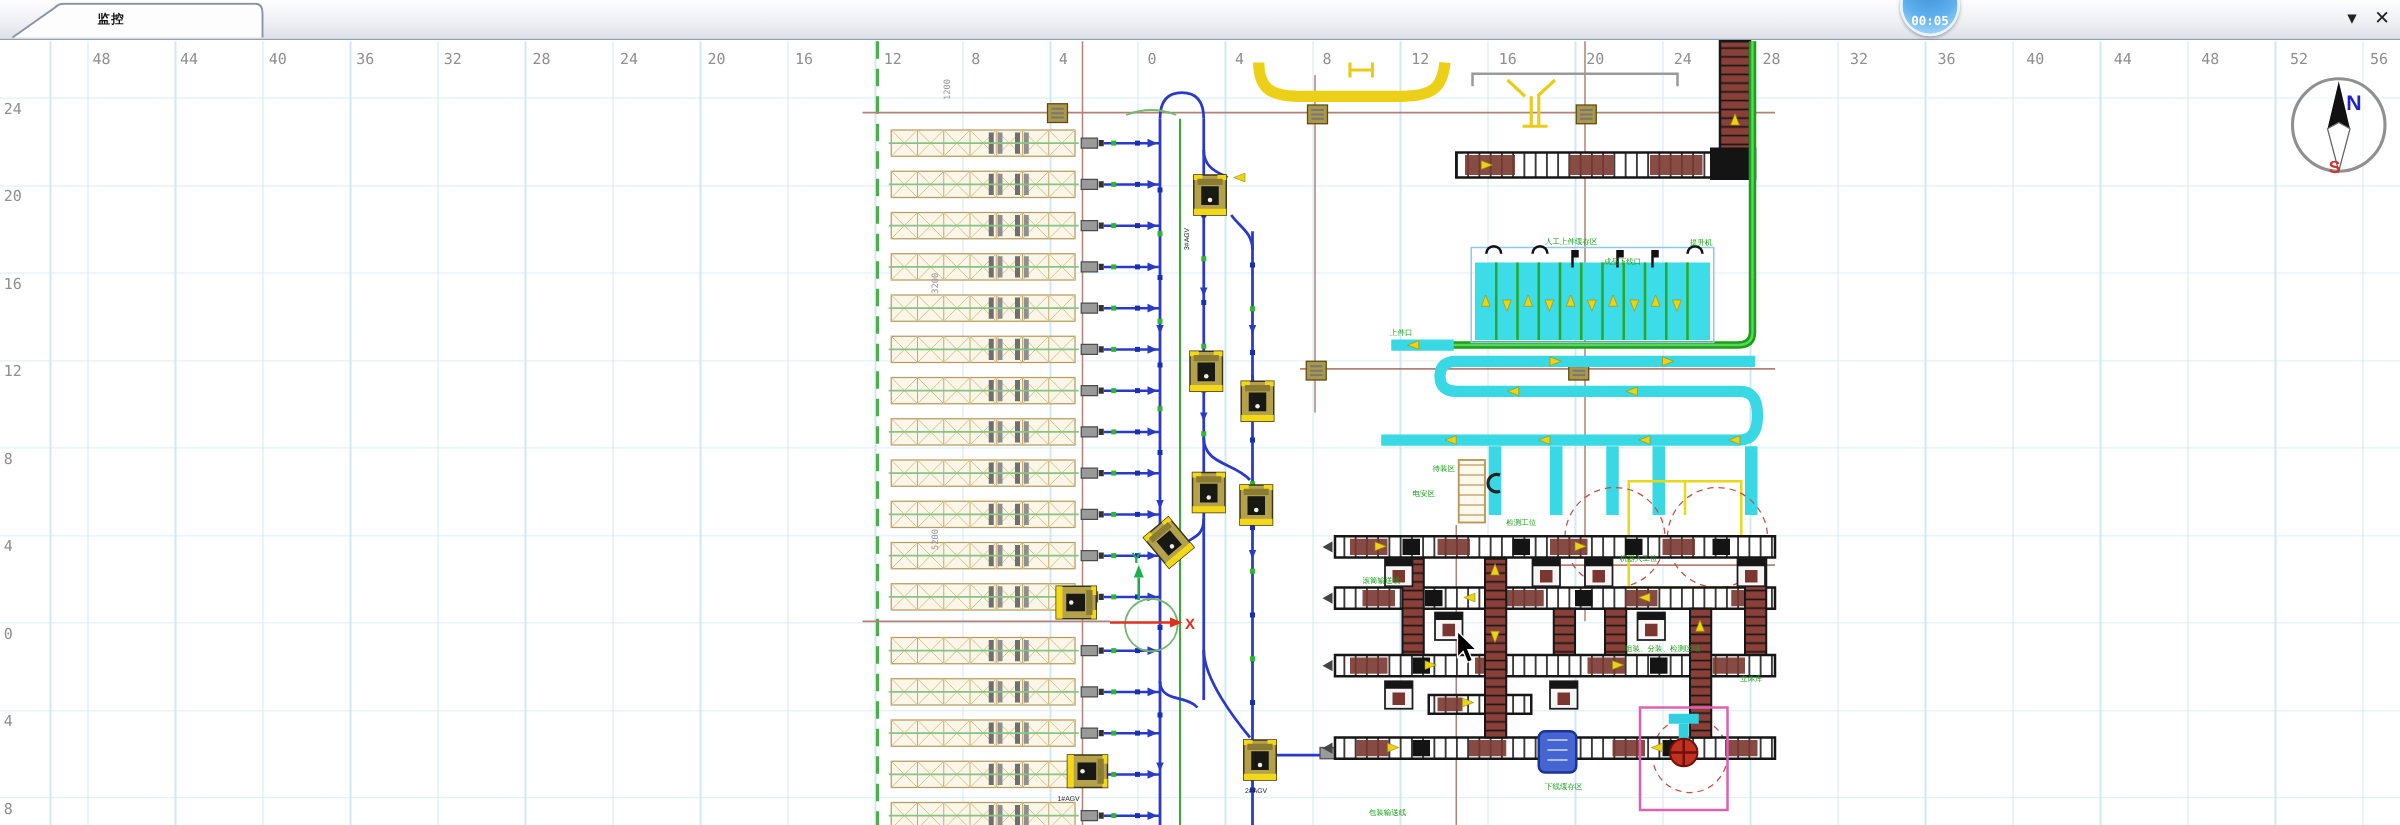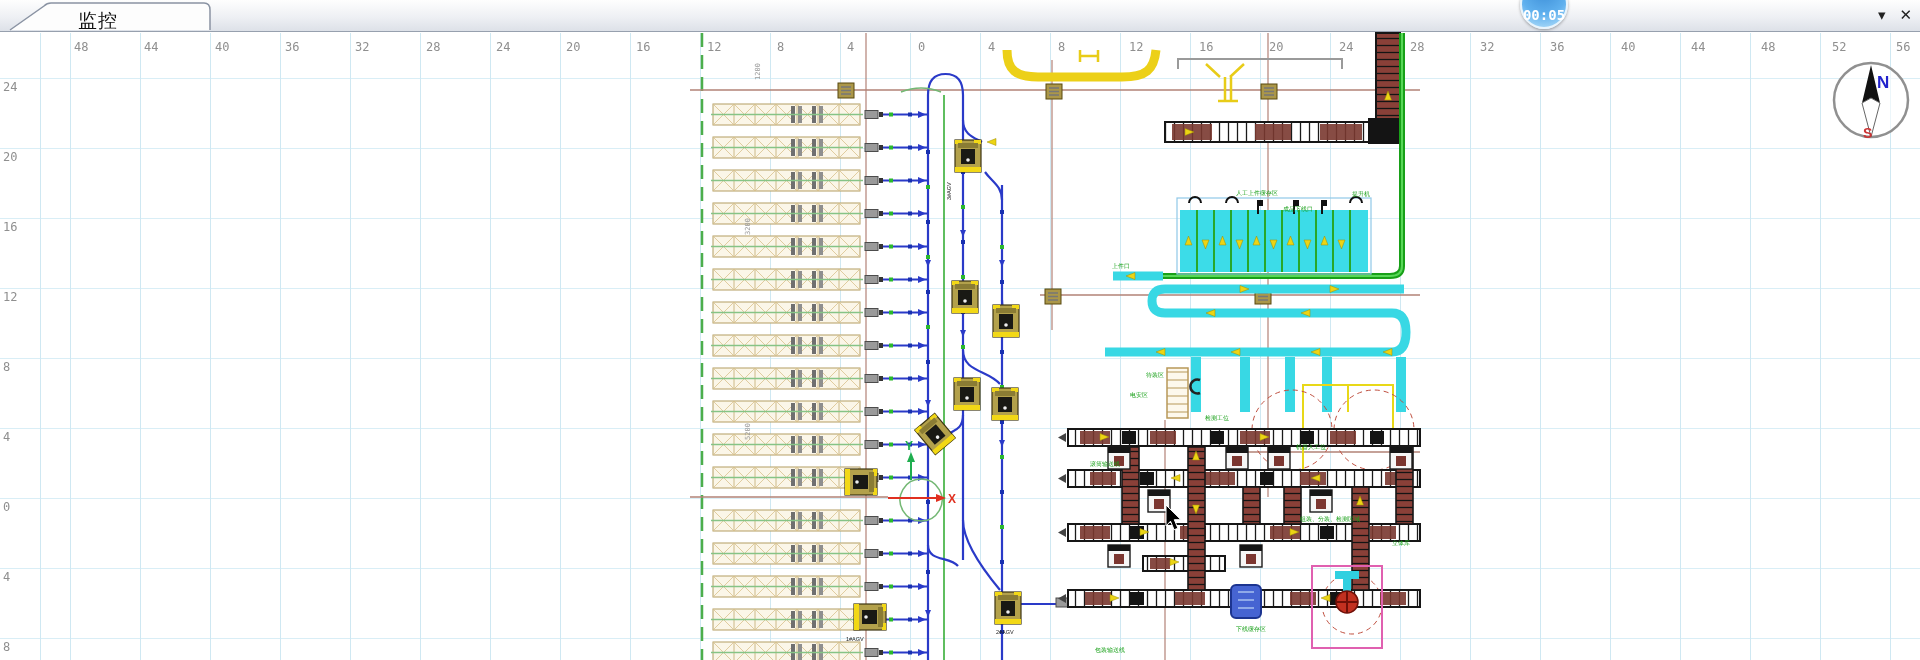--- a/index.html
+++ b/index.html
@@ -8,30 +8,30 @@
   .gridbg{position:absolute;left:0;top:33px;width:1920px;height:627px;
     background-image:
       repeating-linear-gradient(to right,#cfe8f2 0 1px,transparent 1px 70px),
       repeating-linear-gradient(to bottom,#d9eef6 0 1px,transparent 1px 70px);
     background-position:70px 0,0 45px;}
   svg.canvas{position:absolute;left:0;top:0;}
   .tabbar{position:absolute;left:0;top:0;width:1920px;height:31px;
     background:linear-gradient(#fefefe,#eef0f4 55%,#dde1e8);
     border-bottom:1px solid #97a0ae;}
   .tab{position:absolute;left:4px;top:2px;width:220px;height:29px;}
-  .tab-label{position:absolute;left:74px;top:6px;font-size:19px;font-weight:normal;color:#111;
+  .tab-label{position:absolute;left:74px;top:6px;font-size:10px;font-weight:bold;color:#111;
     letter-spacing:1px;}
   .winbtns{position:absolute;right:8px;top:5px;display:flex;gap:14px;align-items:center;
     color:#222;}
   .winbtn{cursor:default;font-size:15px;line-height:20px;}
   .badge{position:absolute;left:1520px;top:-20px;width:44px;height:45px;border-radius:50%;
     background:radial-gradient(circle at 50% 20%,#3d8fd8,#5fb0ee 55%,#b9e2fa);
     border:2px solid #e8f4fc;box-shadow:0 1px 3px rgba(0,0,0,.35);
     display:flex;align-items:flex-end;justify-content:center;}
-  .badge span{color:#fff;font-size:14px;font-weight:bold;padding-bottom:4px;
+  .badge span{color:#fff;font-size:10px;font-weight:bold;padding-bottom:4px;
     font-family:"DejaVu Sans Mono",monospace;margin-top:11px;}
   text{font-family:"Liberation Sans",sans-serif;}
   .ruler{font-family:"DejaVu Sans Mono",monospace;font-size:12px;fill:#8f8f8f;}
   .ann{font-size:6px;fill:#18a018;}
   .agvl{font-size:5.5px;fill:#222;}
   .dim{font-size:7px;fill:#9a9a9a;font-family:"DejaVu Sans Mono",monospace;}
 </style>
 </head>
 <body>
 

